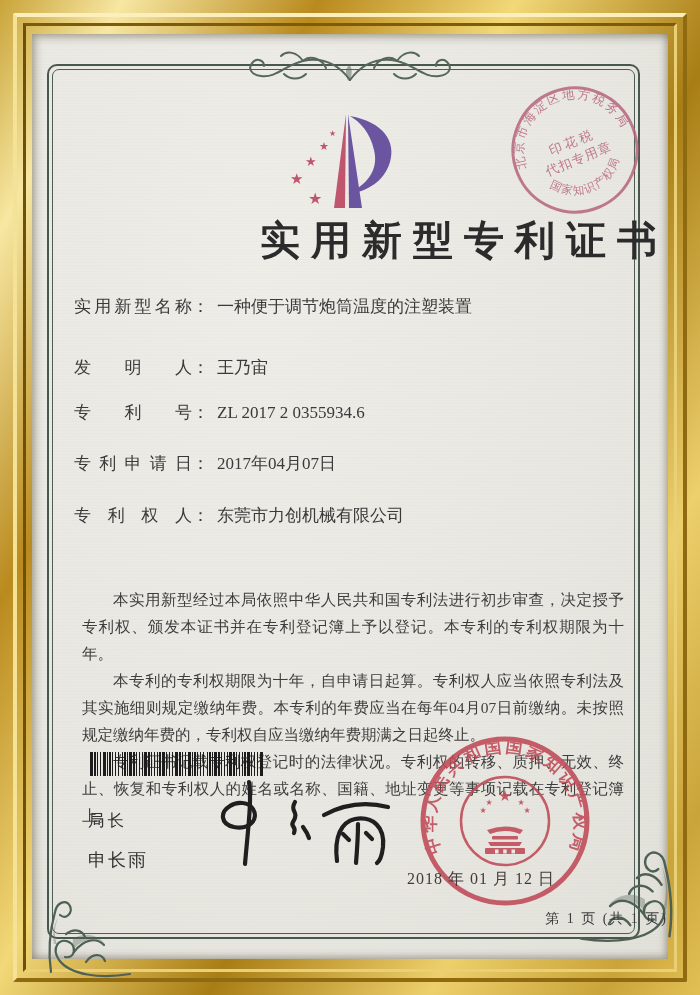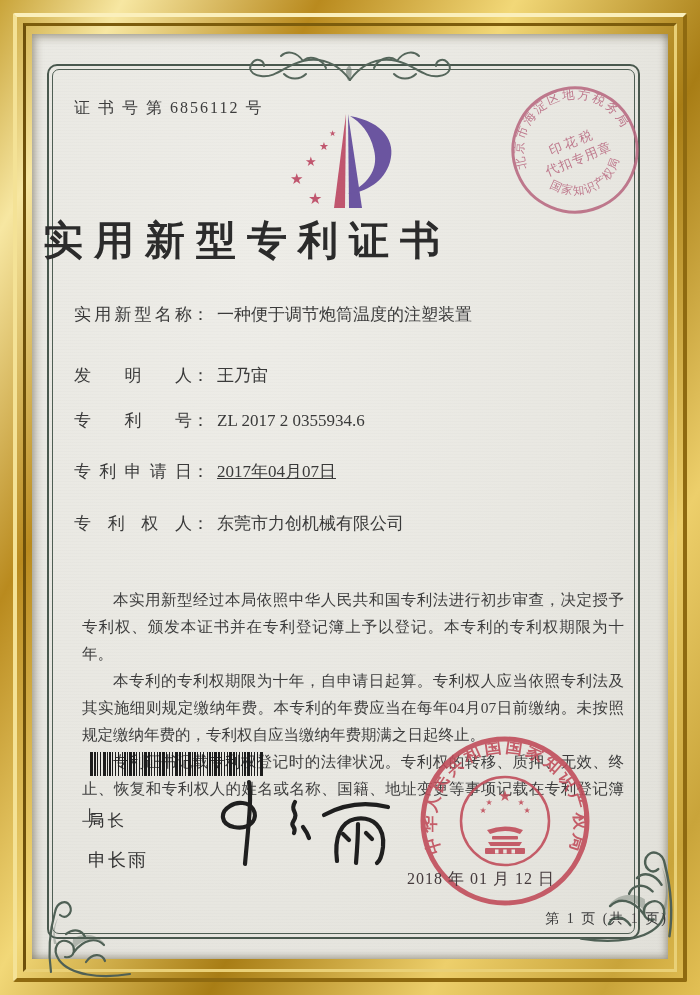--- a/index.html
+++ b/index.html
@@ -39,26 +39,26 @@
     position:absolute;left:15px;top:30px;right:28px;bottom:20px;
     border:2px solid #49584e;border-radius:10px;
   }
   .border-box::before{
     content:"";position:absolute;inset:3px;
     border:1px solid #4f5e54;border-radius:7px;
   }
   .abs{position:absolute;}
   
   .cert-no{left:42px;top:64px;font-size:16px;letter-spacing:2px;color:#3c3c3c;}
-  .title{left:0;top:179px;width:100%;text-align:left;font-size:40px;font-weight:600;
+  .title{left:0;top:179px;width:100%;text-align:right;font-size:40px;font-weight:600;
          letter-spacing:11px;color:#2b2b2b;text-indent:11px;}
   .field{left:42px;font-size:17px;color:#3a3a3a;white-space:nowrap;}
-  .field .lbl{display:inline-block;width:118px;text-align:justify;text-align-last:justify;margin-top:8px;}
+  .field .lbl{display:inline-block;width:118px;text-align:justify;text-align-last:justify;}
   .field .col{display:inline-block;margin-right:8px;}
-  .f0{top:261px;} .f1{top:322px;} .f2{top:367px;} .f3{top:418px;text-decoration:underline;} .f4{top:470px;} .f5{top:522px;}
+  .f0{top:261px;} .f1{top:322px;} .f2{top:367px;} .f3{top:418px;} .f4{top:470px;} .f5{top:522px;}
   .body-text{left:50px;right:44px;top:552px;font-size:15.5px;line-height:27px;
              color:#3e3e3e;text-align:justify;}
   .body-text p{margin:0;text-indent:2em;}
   .sig-title{left:56px;top:776px;font-size:16.5px;letter-spacing:3px;color:#333;}
   .sig-name{left:56px;top:814px;font-size:18px;letter-spacing:2px;color:#333;}
   .seal-date{left:375px;top:835px;width:185px;text-align:left;font-size:16px;
              letter-spacing:1px;color:#443a3c;z-index:6;}
   .footer{left:0;top:876px;width:100%;text-align:right;font-size:14px;color:#3c3c3c;letter-spacing:2px;}
   
   .logo{left:240px;top:74px;width:150px;height:110px;}
@@ -120,21 +120,20 @@
         <path d="M36,70 C46,57 58,55 66,63"></path>
         <path d="M48,80 C54,71 64,71 67,79"></path>
         <path d="M28,50 C36,42 46,44 49,52"></path>
         <path d="M20,44 C26,34 36,32 42,38"></path>
       </g>
       <path d="M34,69 C44,56 58,54 67,62 C59,52 45,50 35,57 Z" fill="#4f6055" opacity=".35"></path>
       <path d="M16,66 C13,52 15,38 20,28 C15,42 15,56 19,66 Z" fill="#4f6055" opacity=".35"></path>
     </svg>
   </div>
 
-  <div class="abs cert-no">证 书 号 第 6856112 号</div>
 
   <div class="abs logo">
     <svg viewBox="0 0 150 110">
       <g fill="#c0566e">
         <text x="18" y="76" font-size="15">★</text>
         <text x="33" y="58" font-size="13">★</text>
         <text x="47" y="42" font-size="11">★</text>
         <text x="57" y="28" font-size="8">★</text>
         <text x="36" y="96" font-size="16">★</text>
       </g>

